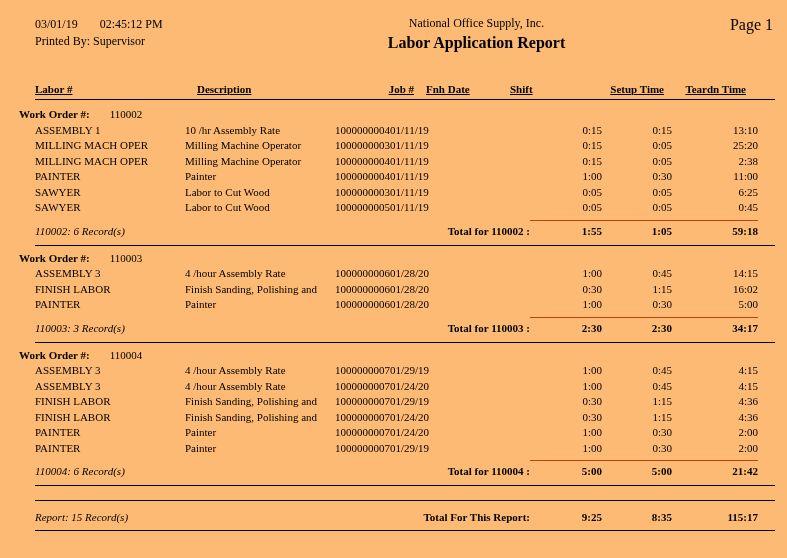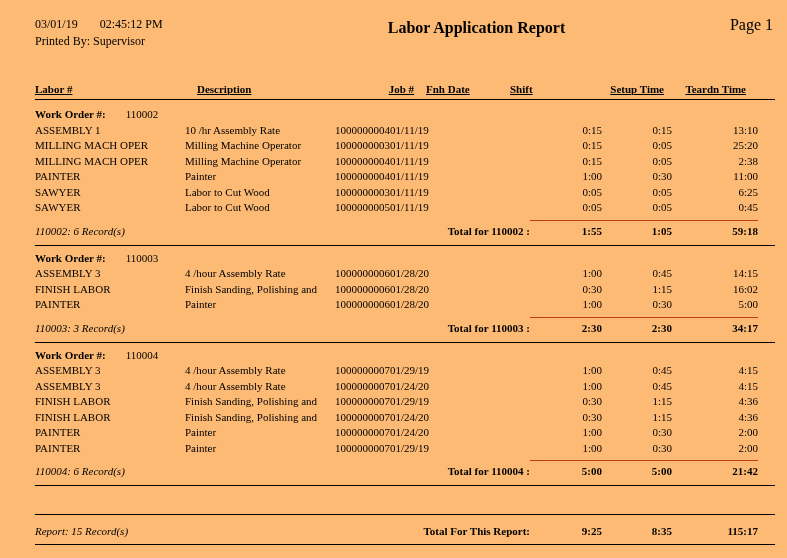--- a/index.html
+++ b/index.html
@@ -30,50 +30,51 @@
   .num { text-align: right; }
   .date { }
 
   
   .col-headers { margin-top: 32px; font-weight: bold; line-height: 14px; gap: 12px; }
   .hdr { text-decoration: underline; }
   .rule { border-top: 1px solid #000; margin-left: 35px; margin-right: 12px; }
   .rule.under-captions { margin-top: 3px; margin-bottom: 7px; }
 
   
-  .group-header { padding-left: 35px; margin-top: 4px; line-height: 15.5px; font-weight: bold; }
+  .group-header { padding-left: 19px; margin-top: 4px; line-height: 15.5px; font-weight: bold; }
   .wo-number { margin-left: 20px; font-weight: normal; }
   .row { line-height: 15.5px; }
   .total-row { margin-top: 4px; line-height: 16px; }
   .total-row .records { grid-column: 1 / 3; font-style: italic; }
   .total-row .total-label { grid-column: 3 / 7; text-align: right; font-weight: bold; }
   .total-row .setup  { grid-column: 7; }
   .total-row .teardn { grid-column: 8; }
   .total-row .used   { grid-column: 9; }
   .tot  { border-top: 1px solid #c2410c; padding-top: 2px; font-weight: bold; }
   .totb { font-weight: bold; }
   .group-divider { border-top: 1px solid #000; margin: 6px 12px 5px 35px; }
 
   
-  .report-total-section { margin-top: 28px; border-radius: 14px; }
+  .report-total-section { margin-top: 14px; border-radius: 14px; }
   .footer-row { padding-top: 4px; padding-bottom: 5px; }
 </style>
 </head>
 <body>
 
 <div class="page">
 
   <div class="page-header">
     <div class="ph-left">
       <div>
         <span>03/01/19</span><span class="ph-time">02:45:12 PM</span>
       </div>
       <div>Printed By: Supervisor</div>
     </div>
     <div class="ph-center">
+      <div>National Office Supply, Inc.</div>
       <div class="report-title">Labor Application Report</div>
     </div>
     <div class="ph-right">Page 1</div>
   </div>
 
   <div class="grid col-headers">
     <span class="c hdr labor">Labor #</span>
     <span class="c hdr desc">Description</span>
     <span class="c num"><span class="hdr">Job #</span></span>
     <span class="c date"><span class="hdr">Fnh Date</span></span>

